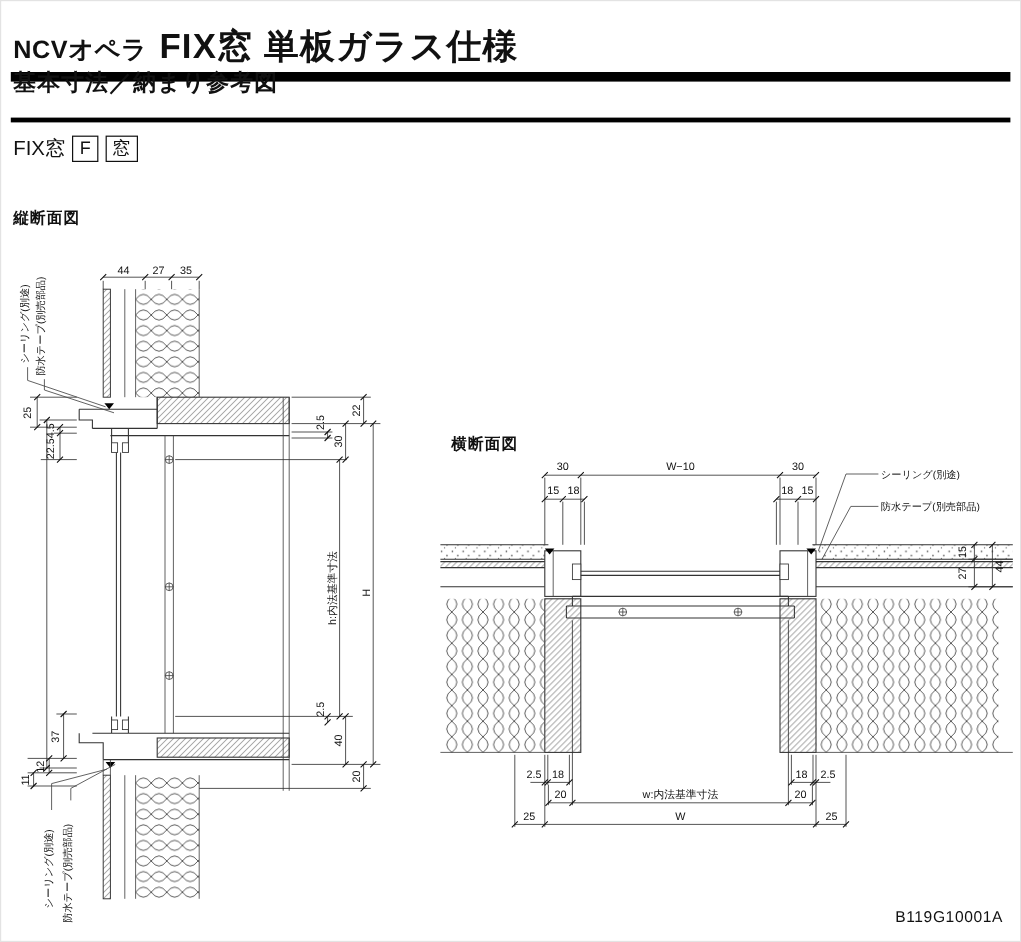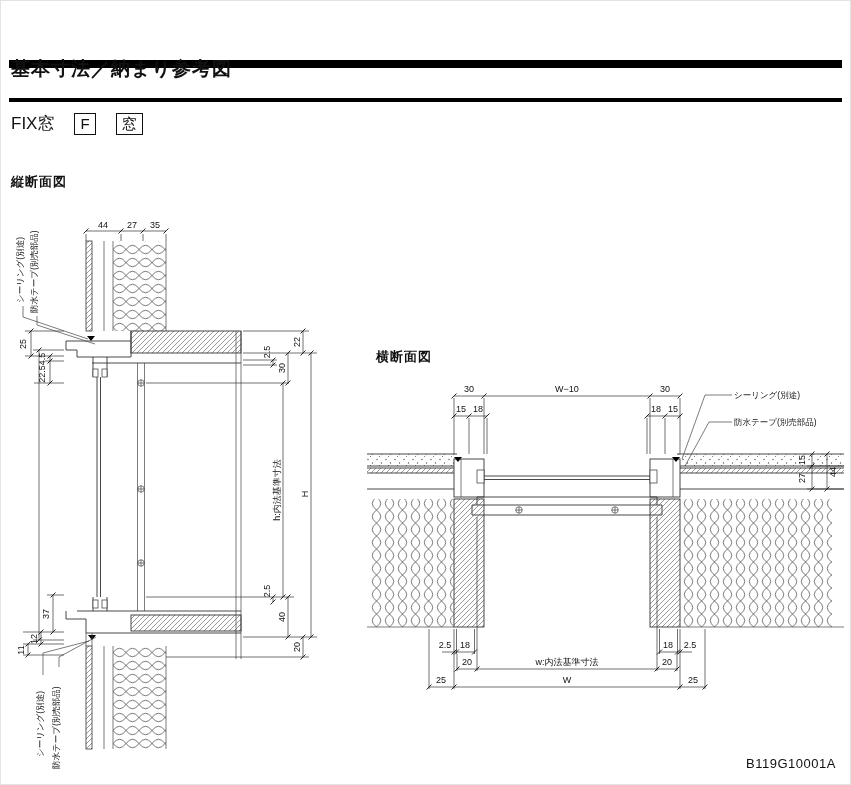--- a/index.html
+++ b/index.html
@@ -5,42 +5,46 @@
   html,body{margin:0;padding:0;background:#fff;}
   body{width:851px;height:785px;position:relative;font-family:"Liberation Sans",sans-serif;color:#111;overflow:hidden;}
   .page{position:absolute;inset:0;background:#fff;border:1px solid #e3e3e3;}
   .header{position:absolute;left:10px;top:18px;display:flex;align-items:baseline;gap:10px;}
   .brand{font-size:21px;font-weight:bold;letter-spacing:.5px;}
   .title{font-size:29px;font-weight:bold;letter-spacing:1px;}
   .bar{position:absolute;left:8px;right:8px;background:#000;}
   .bar.thick{top:59px;height:8px;}
   .bar.thin{top:97px;height:4px;}
   .subtitle{position:absolute;left:10px;top:55px;font-size:19px;font-weight:bold;letter-spacing:1px;}
-  .specline{position:absolute;left:10px;top:111px;font-size:17px;display:flex;align-items:center;gap:20px;}
+  .specline{position:absolute;left:10px;top:111px;font-size:17px;display:flex;align-items:center;gap:6px;}
   .boxed{display:inline-block;border:1.5px solid #111;padding:0 5px;line-height:20px;font-size:15px;}
   .seclabel{position:absolute;font-size:13px;font-weight:bold;letter-spacing:1px;}
   #vlabel{left:10px;top:172px;}
-  #hlabel{left:375px;top:347px;}
+  #hlabel{left:375px;top:360px;}
   .docnum{position:absolute;left:745px;top:755px;font-size:13px;letter-spacing:.5px;}
   svg{position:absolute;}
   #vsec{left:8px;top:190px;}
   #hsec{left:356px;top:366px;}
   svg text{font-family:"Liberation Sans",sans-serif;fill:#111;font-size:9px;}
   svg text.note{font-size:8.5px;}
   .ln{stroke:#333;stroke-width:0.9;fill:none;}
   .thin{stroke:#444;stroke-width:0.7;fill:none;}
   .dim{stroke:#333;stroke-width:0.7;fill:none;}
   .tick{stroke:#111;stroke-width:0.9;fill:none;}
   .seal{fill:#000;}
 </style>
 </head>
 <body>
 
 <div class="page">
 
+  <div class="header">
+    <span class="brand">NCVオペラ</span>
+    <span class="title">FIX窓 単板ガラス仕様</span>
+  </div>
   <div class="bar thick"></div>
   <div class="subtitle">基本寸法／納まり参考図</div>
   <div class="bar thin"></div>
 
   <div class="specline">
     <span>FIX窓</span>
     <span class="boxed">F</span>
     <span class="boxed">窓</span>
   </div>
 

